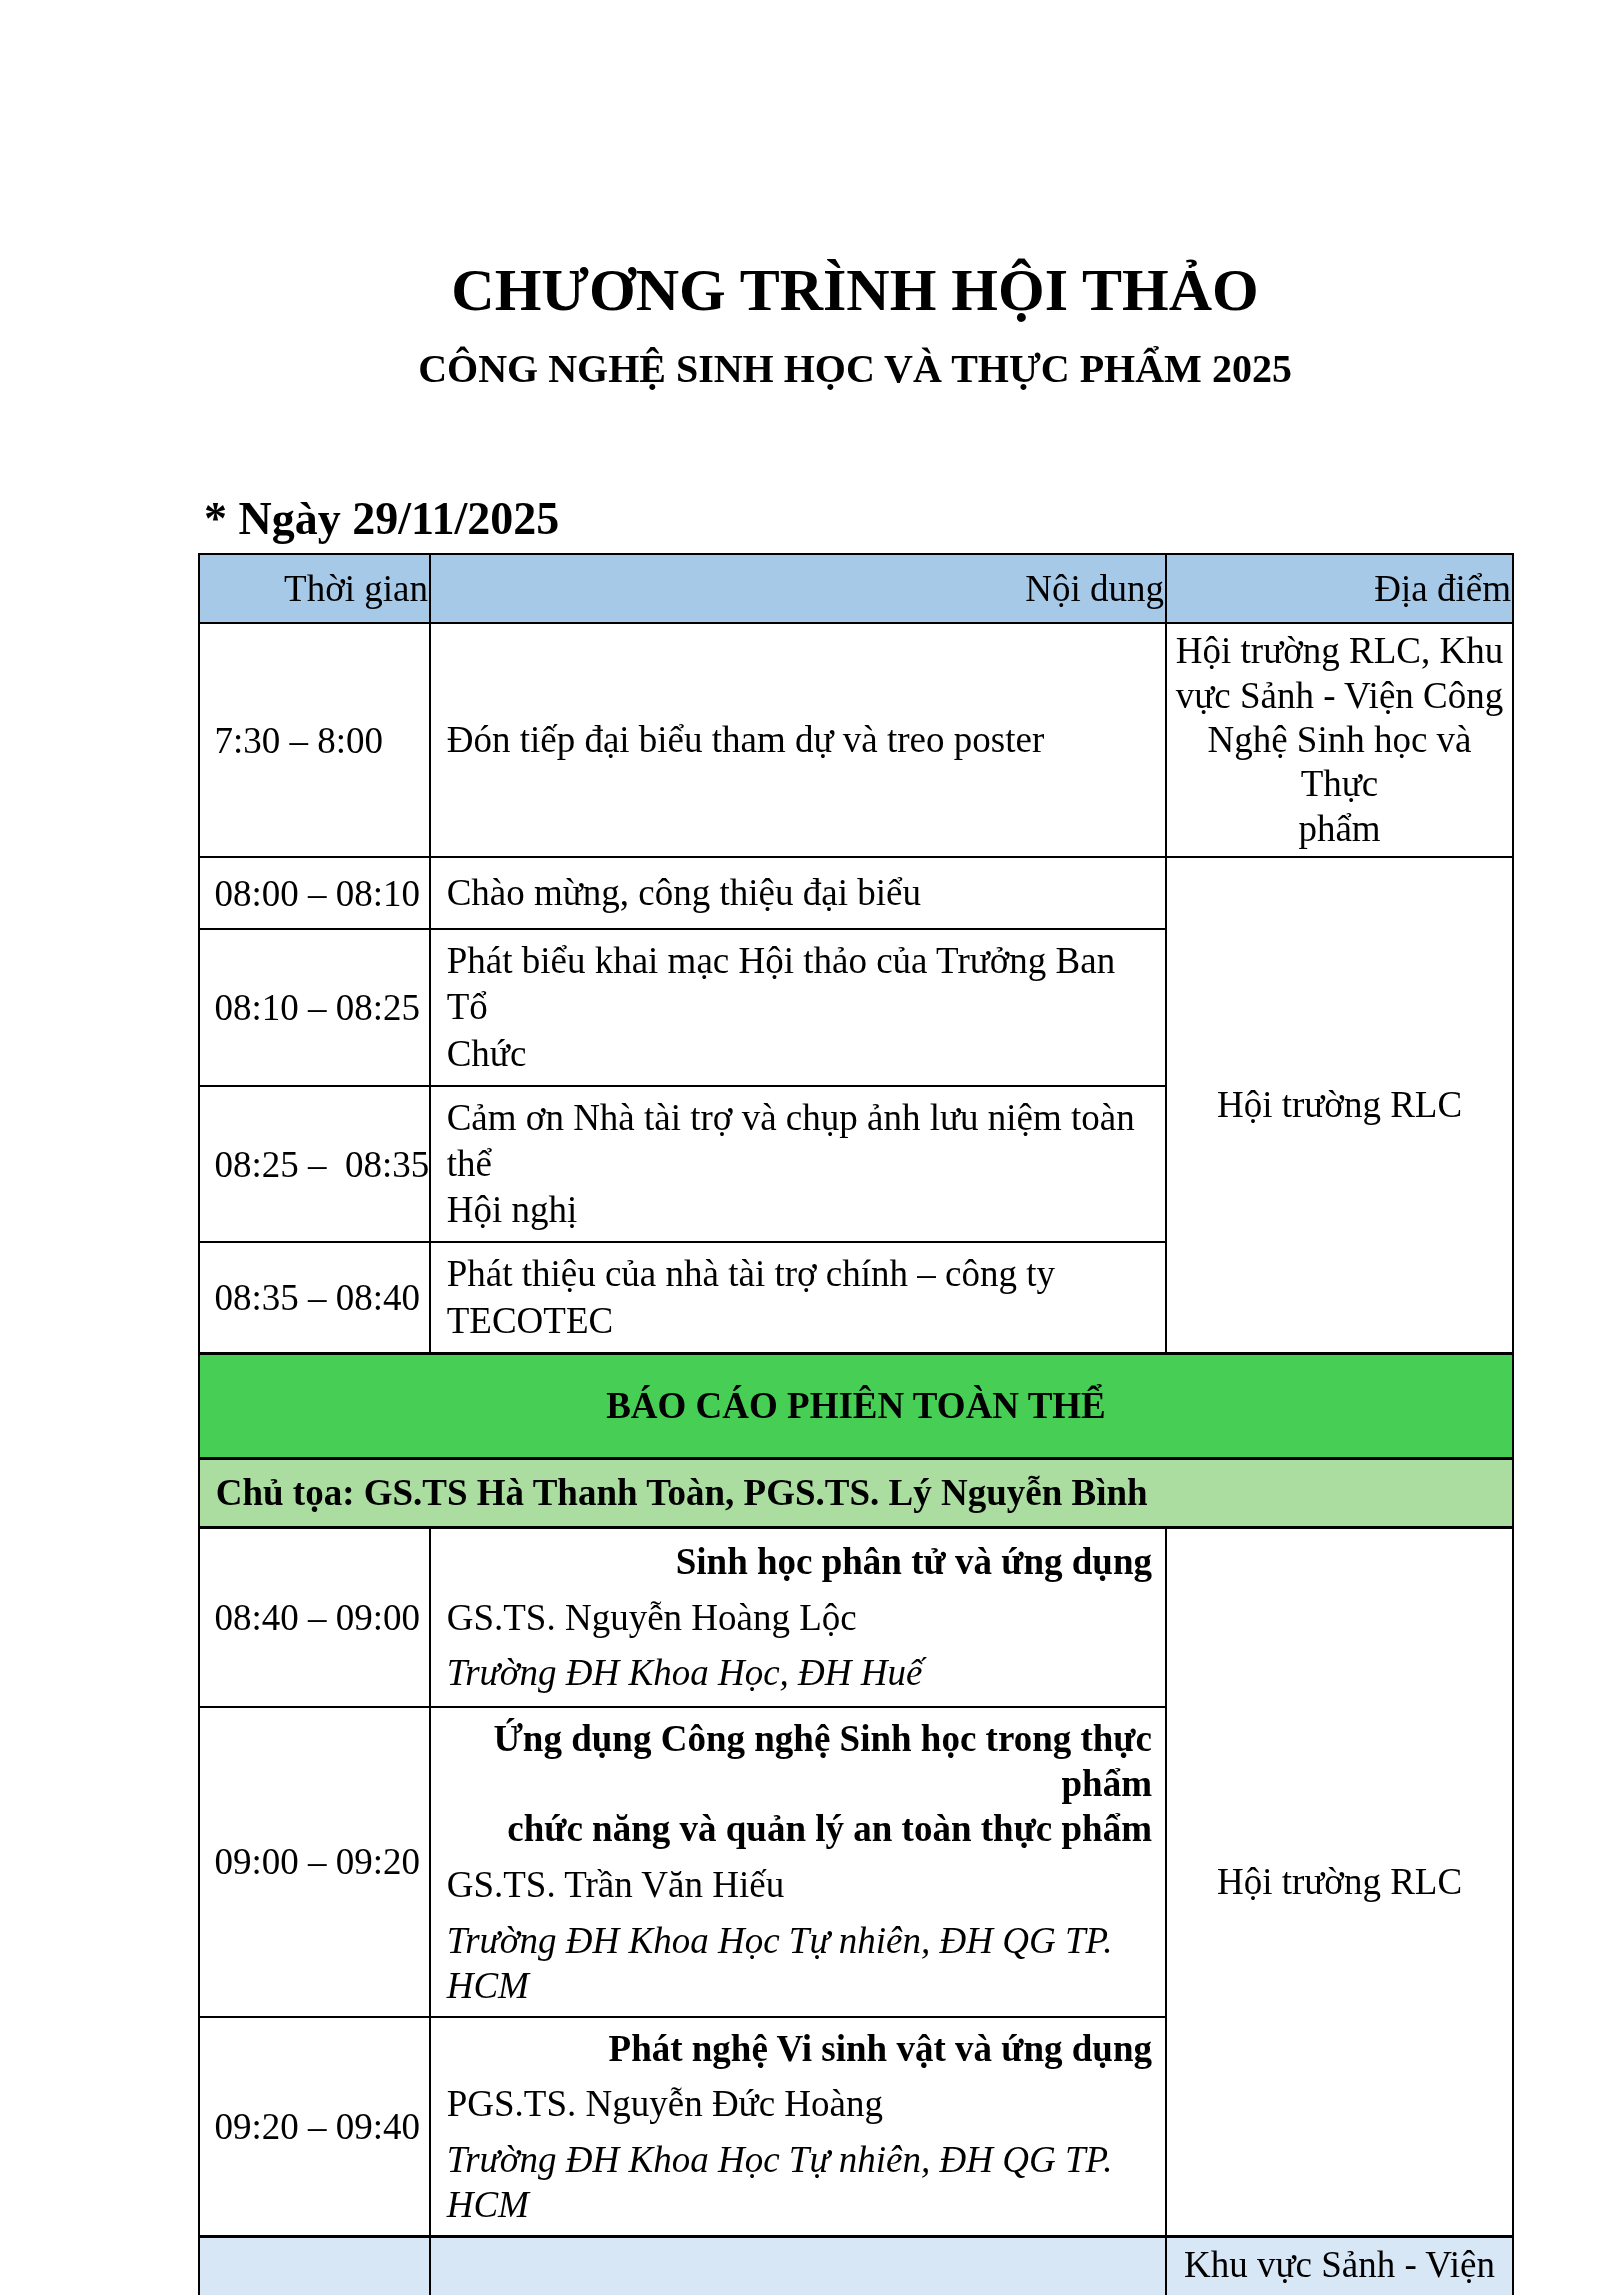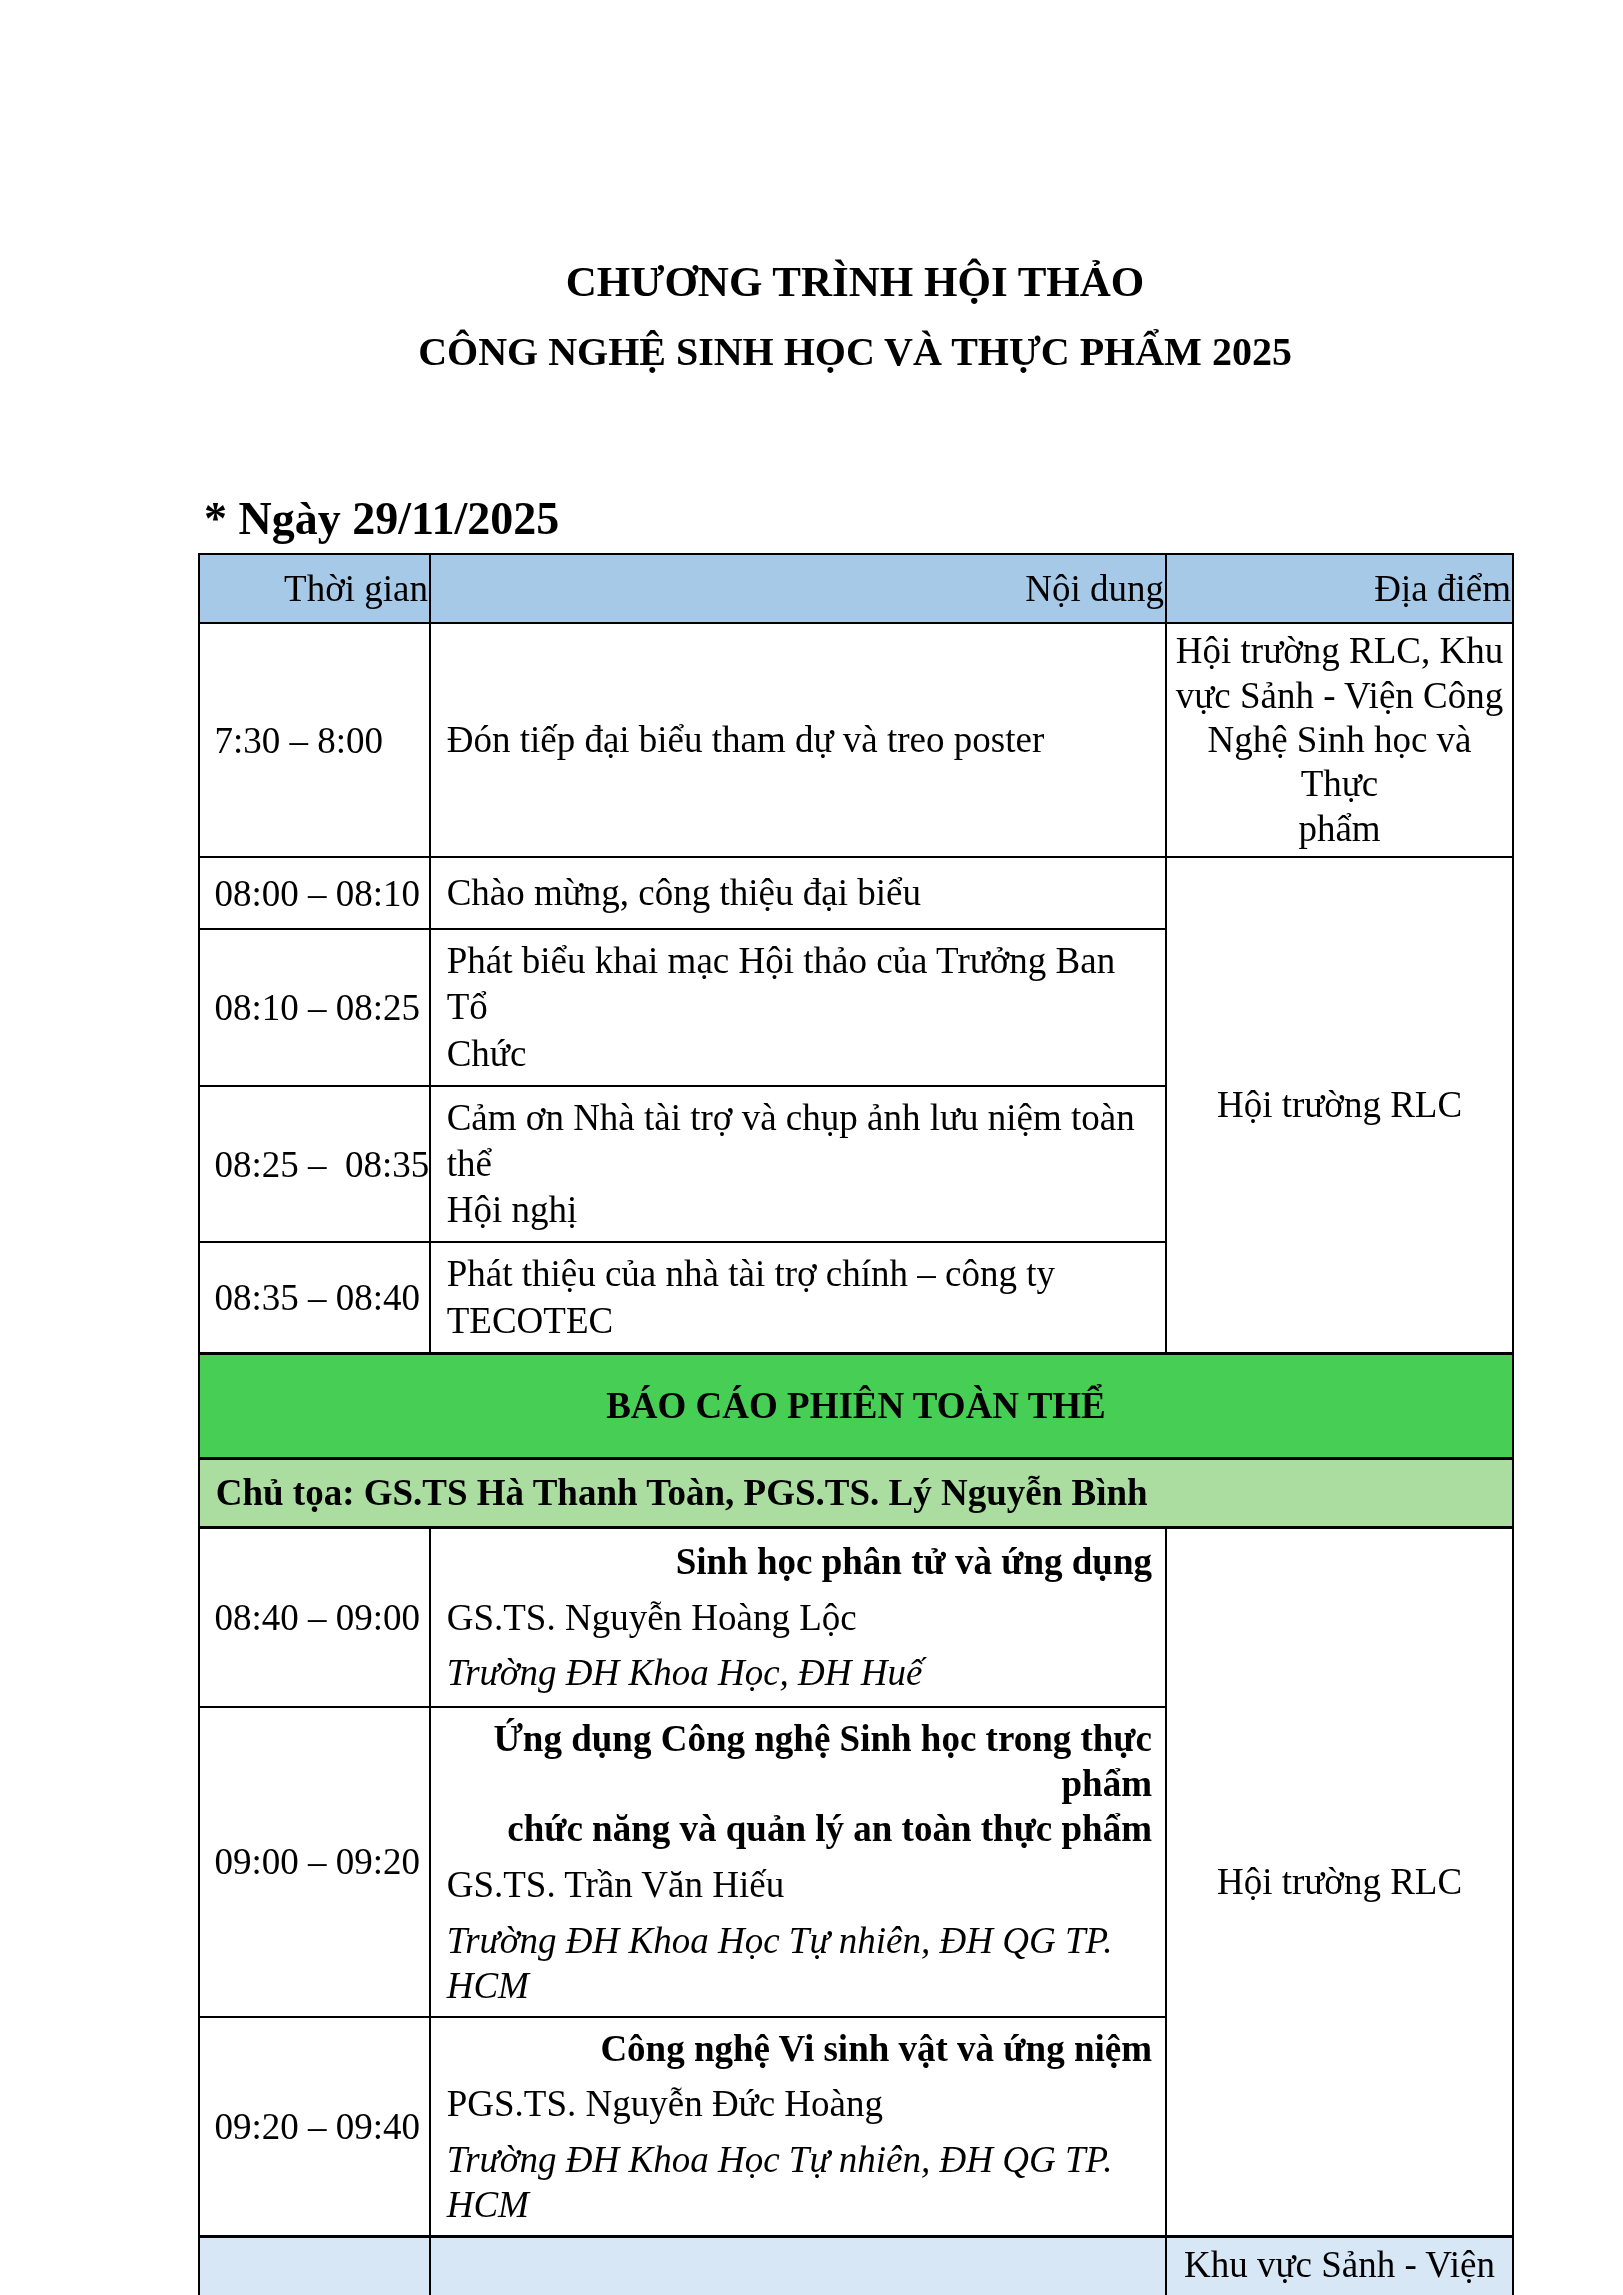--- a/index.html
+++ b/index.html
@@ -13,21 +13,21 @@
   }
 
   .title-block {
     position: absolute;
     left: 198px;
     top: 260px;
     width: 1314px;
     text-align: center;
     font-weight: bold;
   }
-  .title-line1 { font-size: 43px; line-height: 1; margin: 0 0 29px 0; }
+  .title-line1 { font-size: 60px; line-height: 1; margin: 0 0 29px 0; }
   .title-line2 { font-size: 40px; line-height: 1; margin: 0; }
 
   .date-label {
     position: absolute;
     left: 204px;
     top: 492px;
     font-size: 46px;
     font-weight: bold;
   }
 
@@ -182,21 +182,21 @@
         <p class="session-title">Ứng dụng Công nghệ Sinh học trong thực phẩm
 chức năng và quản lý an toàn thực phẩm</p>
         <p>GS.TS. Trần Văn Hiếu</p>
         <p class="affiliation">Trường ĐH Khoa Học Tự nhiên, ĐH QG TP. HCM</p>
       </td>
     </tr>
 
     <tr style="height:182px">
       <td class="time-cell">09:20 – 09:40</td>
       <td class="session-cell">
-        <p class="session-title">Công nghệ Vi sinh vật và ứng niệm</p>
+        <p class="session-title">Phát nghệ Vi sinh vật và ứng dụng</p>
         <p>PGS.TS. Nguyễn Đức Hoàng</p>
         <p class="affiliation">Trường ĐH Khoa Học Tự nhiên, ĐH QG TP. HCM</p>
       </td>
     </tr>
 
     <tr class="break-row" style="height:148px">
       <td class="time-cell">09:40 – 10:10</td>
       <td class="break-content">Giải lao, xem poster và triển lãm</td>
       <td class="location-cell">Khu vực Sảnh - Viện
 Công Nghệ Sinh học và

